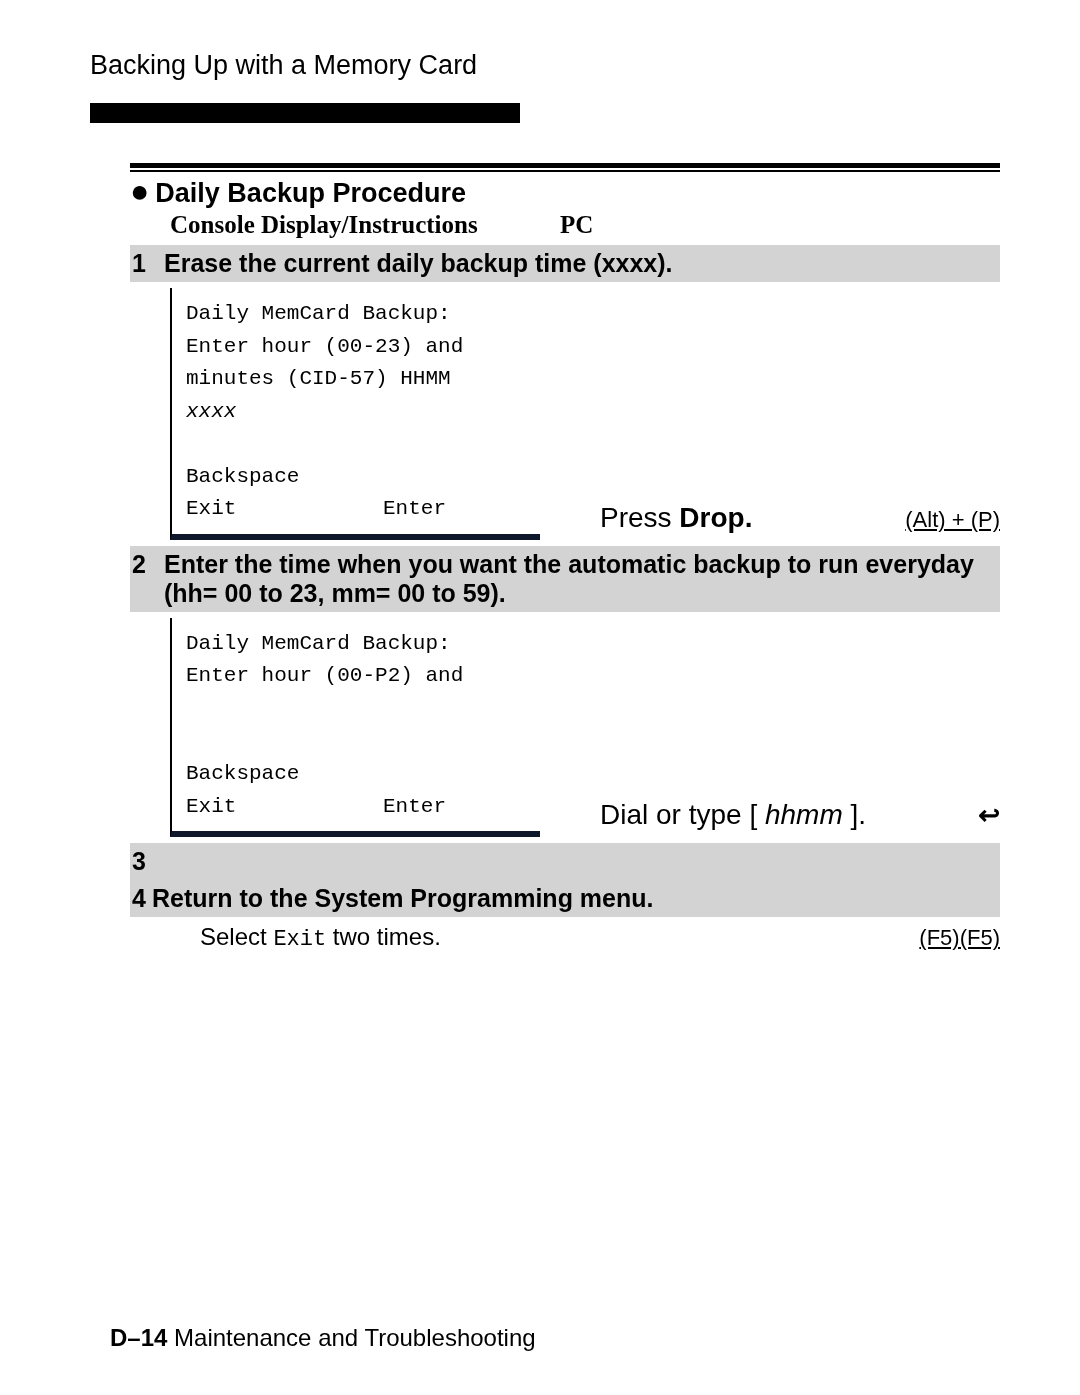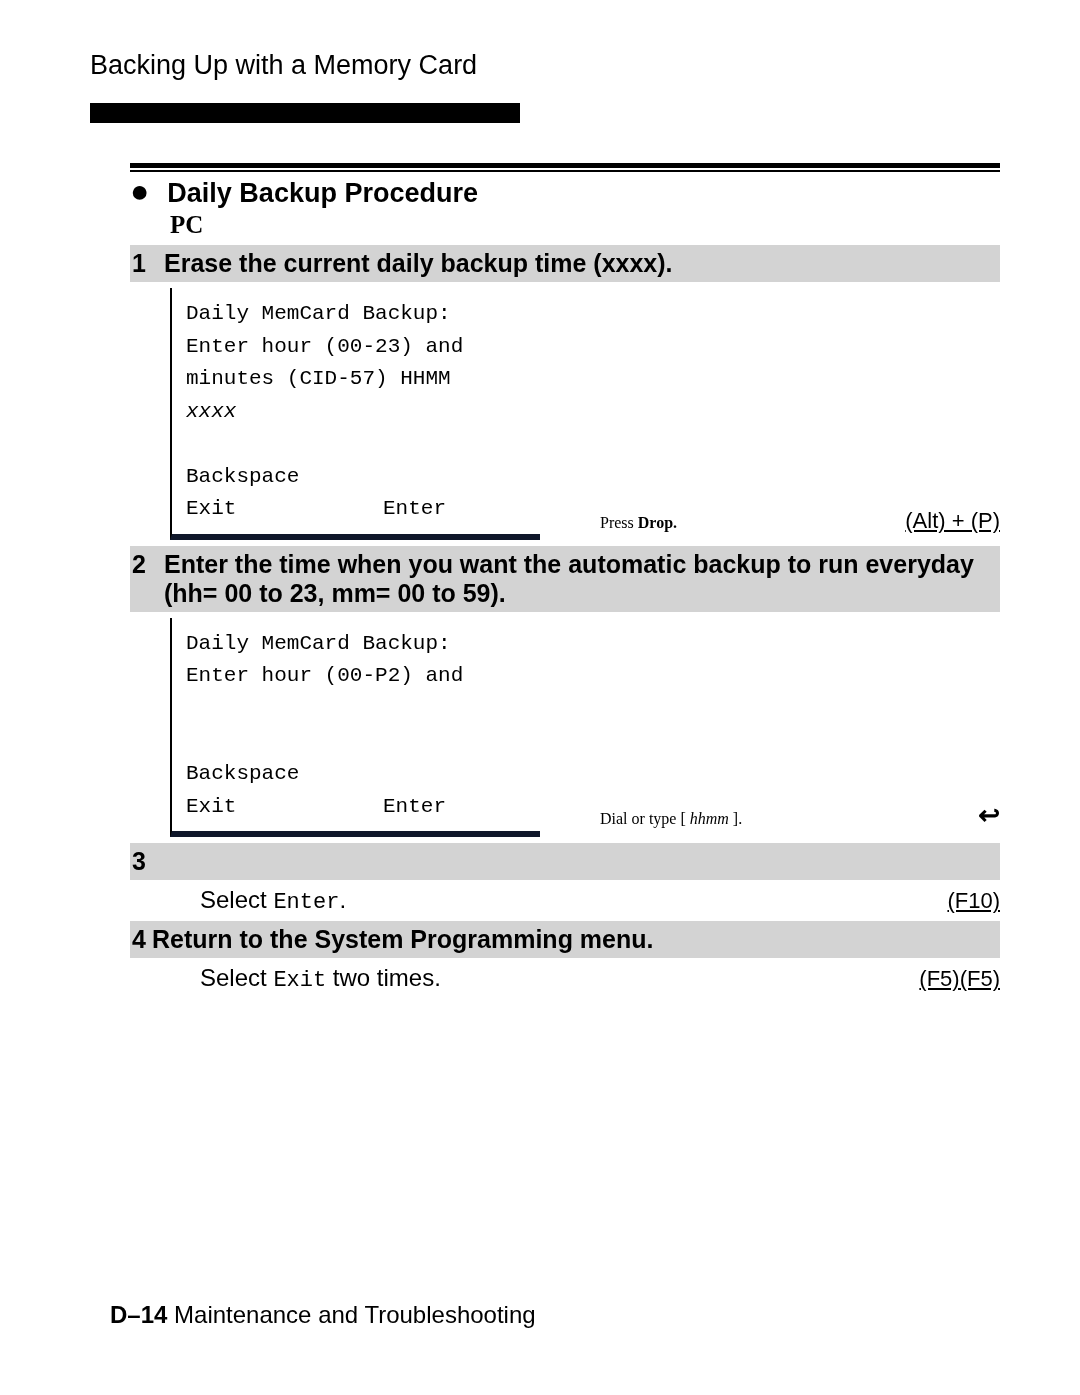--- a/index.html
+++ b/index.html
@@ -42,21 +42,20 @@
     margin-bottom: 2px;
   }
   .bullet {
     font-size: 32px;
     line-height: 30px;
     margin-right: 6px;
   }
   .proc-title {
     font-size: 27px;
     font-weight: bold;
-    margin-left: 12px;
   }
   .columns-header {
     display: flex;
     align-items: baseline;
     margin-bottom: 6px;
     padding-left: 40px;
   }
   .col-left {
     font-family: "Times New Roman", serif;
     font-weight: bold;
@@ -117,22 +116,21 @@
     justify-content: flex-end;
     padding-left: 60px;
     padding-bottom: 6px;
   }
   .info-row {
     display: flex;
     align-items: baseline;
     justify-content: space-between;
   }
   .info-text {
-    font-size: 16px;
-    font-family: Liberation Serif, serif;
+    font-size: 28px;
   }
   .info-text .strong {
     font-weight: bold;
   }
   .info-text .ital {
     font-style: italic;
   }
   .key {
     font-size: 22px;
     text-decoration: underline;
@@ -152,21 +150,21 @@
   }
   .simple-row .right {
     text-align: right;
   }
   .mono-inline {
     font-family: "Courier New", monospace;
     font-size: 22px;
   }
   .footer {
     position: absolute;
-    bottom: 66px;
+    bottom: 43px;
     left: 110px;
     font-size: 24px;
   }
   .footer .bold {
     font-weight: bold;
   }
 </style>
 </head>
 <body>
 
@@ -176,20 +174,21 @@
 <div class="content-wrap">
 
   <div class="double-rule"></div>
 
   <div class="section-header">
     <span class="bullet">●</span>
     <span class="proc-title">Daily Backup Procedure</span>
   </div>
 
   <div class="columns-header">
+    <div class="col-left">Console Display/Instructions</div>
     <div class="col-pc">PC</div>
   </div>
 
   <div class="step-bar">
     <span class="step-num">1</span>
     <span class="step-text">Erase the current daily backup time (xxxx).</span>
   </div>
   <div class="step-body">
     <div class="console-box">
       <div>Daily MemCard Backup:</div>
@@ -235,26 +234,20 @@
           <span>Dial or type [ </span><span class="ital">hhmm</span><span> ].</span>
         </span>
         <span class="enter-icon">↩</span>
       </div>
     </div>
   </div>
 
   <div class="step-bar">
     <span class="step-num" style="width:22px;">3</span>
   </div>
-  <div class="simple-row">
-    <span class="left">
-      <span>Select </span><span class="mono-inline">Enter</span><span>.</span>
-    </span>
-    <span class="right key">(F10)</span>
-  </div>
 
   <div class="step-bar">
     <span class="step-num" style="width:22px;">4</span>
     <span class="step-text">Return to the System Programming menu.</span>
   </div>
   <div class="simple-row">
     <span class="left">
       <span>Select </span><span class="mono-inline">Exit</span><span> two times.</span>
     </span>
     <span class="right key">(F5)(F5)</span>

